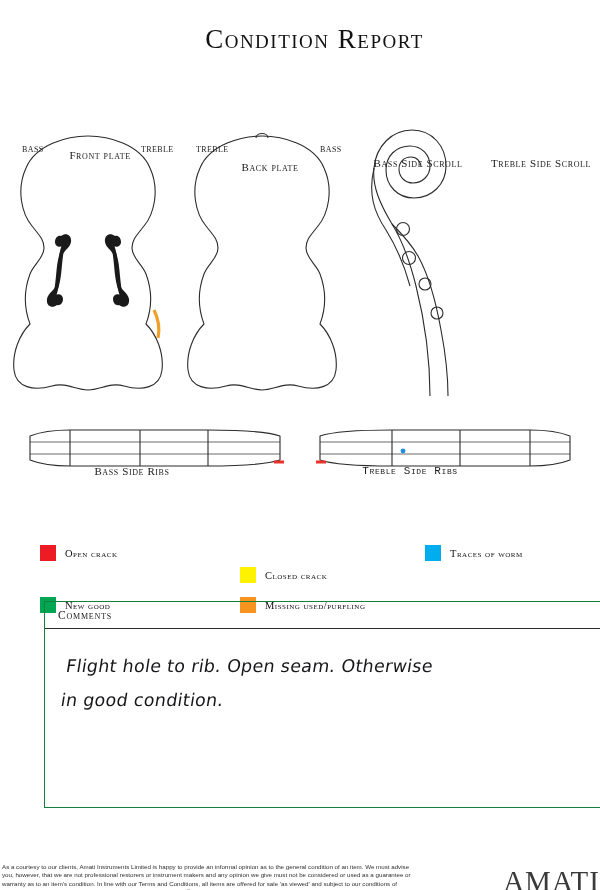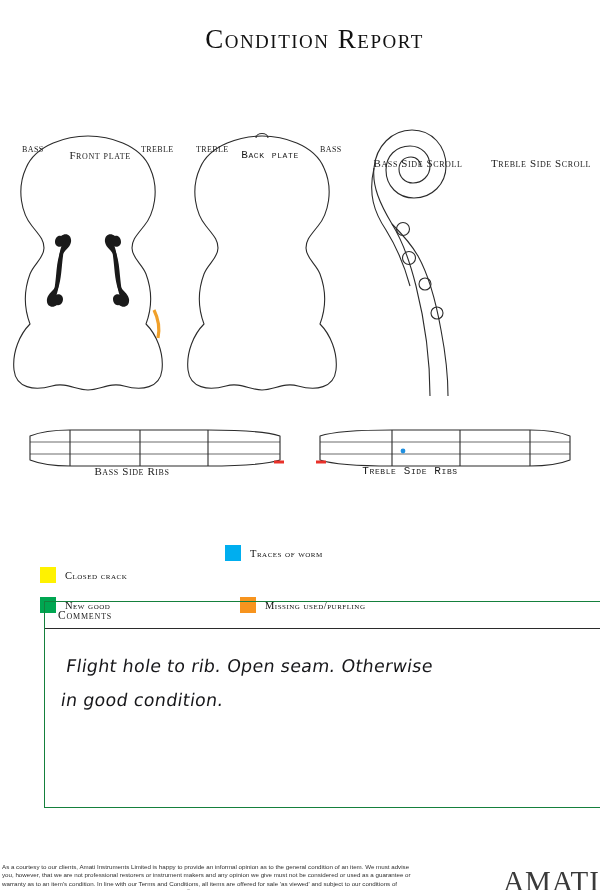--- a/index.html
+++ b/index.html
@@ -150,21 +150,21 @@
 </style>
 </head>
 <body>
 
 <div class="page">
 
   <h1 class="title">Condition Report</h1>
 
   <div class="diagram-labels">
     <div class="diag-label" style="left:30px; top:76px; width:140px;">Front plate</div>
-    <div class="diag-label" style="left:200px; top:76px; width:140px;font-family:Liberation Mono, monospace;">Back plate</div>
+    <div class="diag-label" style="left:200px; top:88px; width:140px;">Back plate</div>
     <div class="diag-label" style="left:358px; top:84px; width:120px;">Bass Side Scroll</div>
     <div class="diag-label" style="left:482px; top:84px; width:118px;font-family:Liberation Serif, serif;">Treble Side Scroll</div>
     <div class="diag-label" style="left:62px; top:392px; width:140px;">Bass Side Ribs</div>
     <div class="diag-label" style="left:335px; top:392px; width:150px;font-family:Liberation Mono, monospace;">Treble Side Ribs</div>
   </div>
 
   <div class="side-tag" style="left:22px; top:127px;">BASS</div>
   <div class="side-tag" style="left:141px; top:127px;">TREBLE</div>
   <div class="side-tag" style="left:196px; top:127px;">TREBLE</div>
   <div class="side-tag" style="left:320px; top:127px;">BASS</div>
@@ -302,20 +302,24 @@
         <path d="M320 424 L 570 424" stroke-width="0.7"></path>
         <path d="M320 436 L 570 436" stroke-width="0.7"></path>
       </g>
       <path d="M316 444 L 326 444" stroke="#e8312a" stroke-width="3"></path>
       <circle cx="403" cy="433" r="2.4" fill="#1f8fe0" stroke="none"></circle>
     </g>
   </svg>
 
   <div class="legend">
     <div class="legend-row">
+      <div class="legend-item c1">
+        <span class="swatch" style="background:#ed1c24"></span>
+        <span class="legend-text">Open crack</span>
+      </div>
       <div class="legend-item c2">
         <span class="swatch" style="background:#fff200"></span>
         <span class="legend-text">Closed crack</span>
       </div>
       <div class="legend-item c3">
         <span class="swatch" style="background:#00aeef"></span>
         <span class="legend-text">Traces of worm</span>
       </div>
     </div>
     <div class="legend-row">

